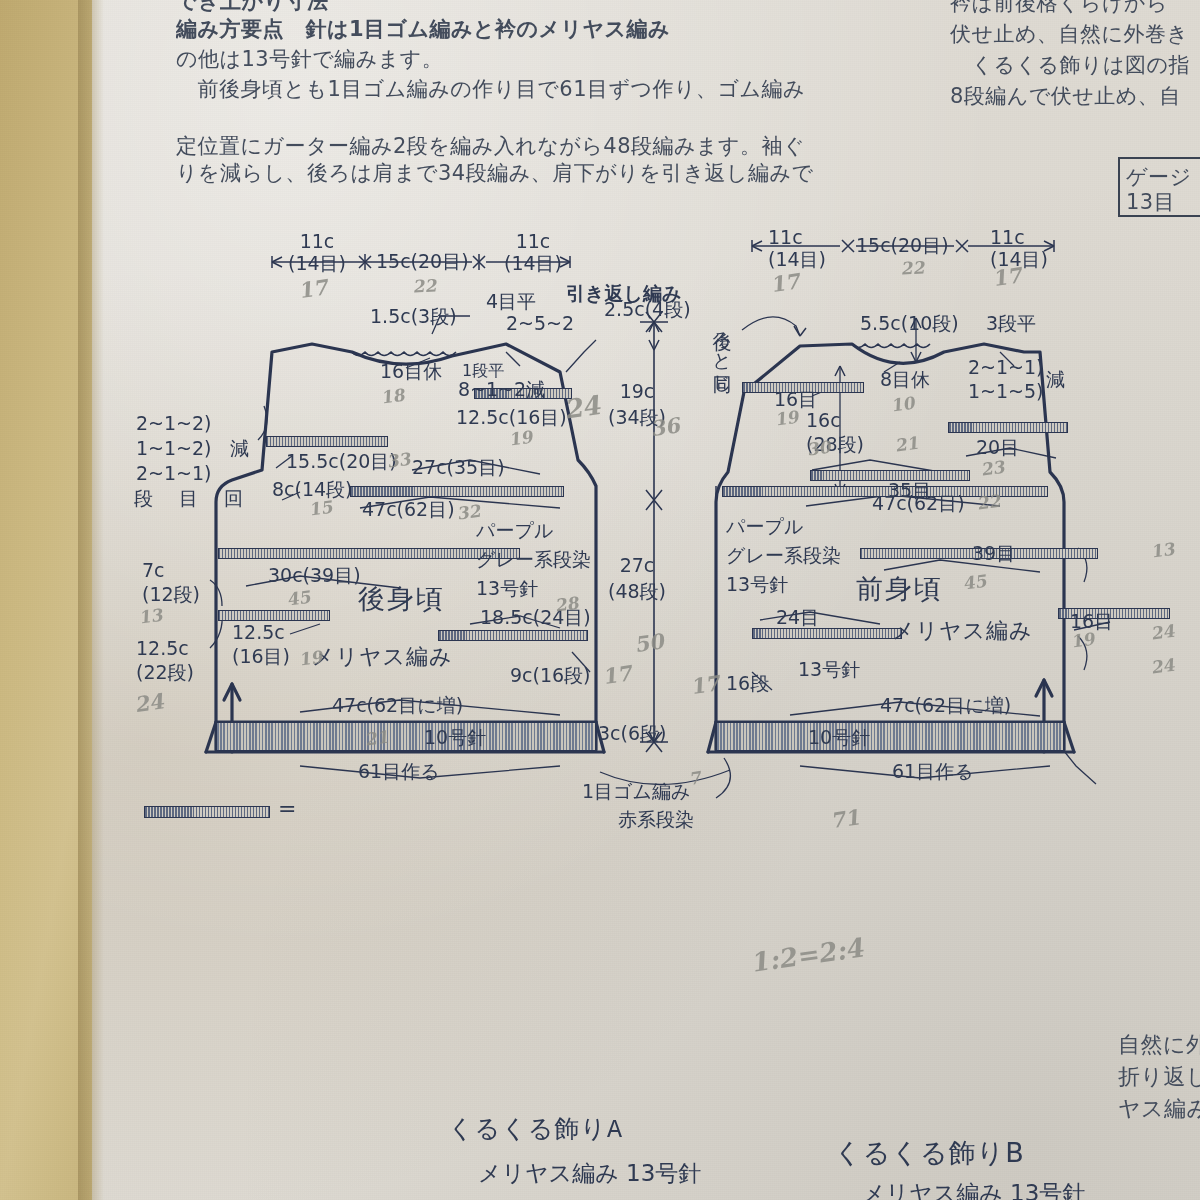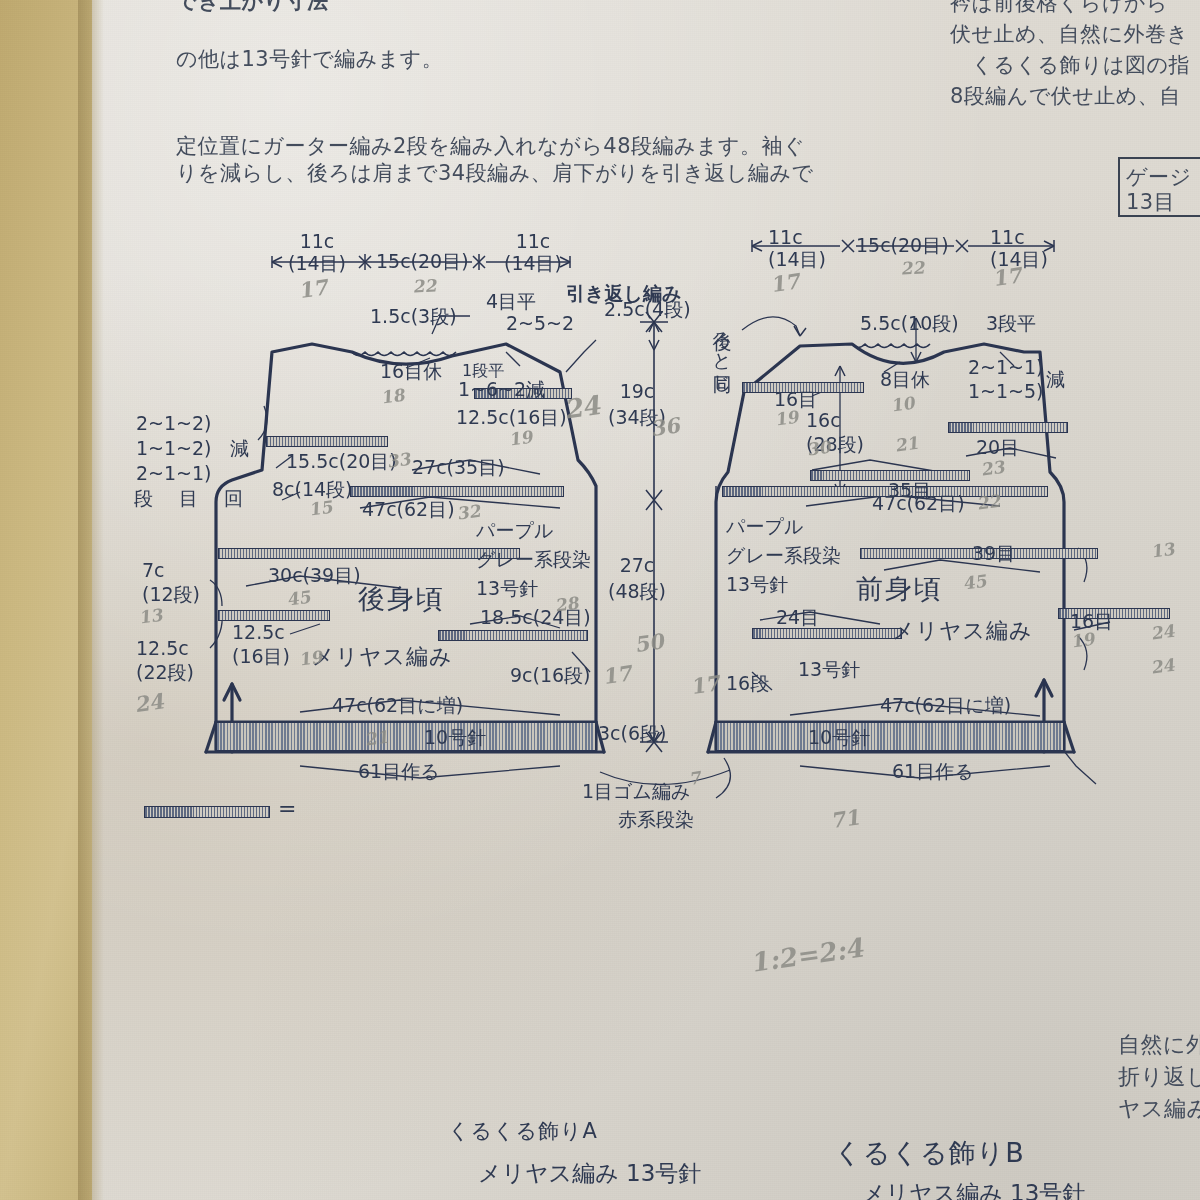--- a/index.html
+++ b/index.html
@@ -100,21 +100,23 @@
 <body>
 
 <div id="page">
 
   <div class="desk"></div>
   <div class="paper"></div>
   <div class="desk-edge"></div>
   <div class="grain"></div>
 
   <div class="jp printed bodytext b clip-right" style="left:176px;top:-14px;width:700px;">でき上がり寸法</div>
+  <div class="jp printed bodytext b clip-right" style="left:176px;top:14px;width:700px;">編み方要点　針は1目ゴム編みと衿のメリヤス編み</div>
   <div class="jp printed bodytext clip-right" style="left:176px;top:44px;width:700px;">の他は13号針で編みます。</div>
+  <div class="jp printed bodytext clip-right" style="left:176px;top:74px;width:700px;">　前後身頃とも1目ゴム編みの作り目で61目ずつ作り、ゴム編み</div>
   <div class="jp printed bodytext clip-right" style="left:176px;top:131px;width:700px;">定位置にガーター編み2段を編み入れながら48段編みます。袖ぐ</div>
   <div class="jp printed bodytext clip-right" style="left:176px;top:158px;width:700px;">りを減らし、後ろは肩まで34段編み、肩下がりを引き返し編みで</div>
 
   <div class="jp printed bodytext clip-right" style="left:950px;top:-12px;width:250px;">衿は前後格くらけから</div>
   <div class="jp printed bodytext clip-right" style="left:950px;top:19px;width:250px;">伏せ止め、自然に外巻き</div>
   <div class="jp printed bodytext clip-right" style="left:950px;top:50px;width:250px;">　くるくる飾りは図の指</div>
   <div class="jp printed bodytext clip-right" style="left:950px;top:81px;width:250px;">8段編んで伏せ止め、自</div>
 
   <div class="gauge-box" style="left:1118px;top:157px;width:110px;height:56px;"></div>
   <div class="jp printed clip-right" style="left:1126px;top:163px;font-size:21px;width:90px;">ゲージ</div>
@@ -269,21 +271,21 @@
 
   <div class="lbl" style="left:288px;top:230px;text-align:center;">11c
 (14目)</div>
   <div class="lbl" style="left:376px;top:250px;">15c(20目)</div>
   <div class="lbl" style="left:504px;top:230px;text-align:center;">11c
 (14目)</div>
 
   <div class="lbl" style="left:370px;top:305px;">1.5c(3段)</div>
   <div class="lbl" style="left:380px;top:360px;">16目休</div>
   <div class="lbl sm" style="left:462px;top:360px;">1段平</div>
-  <div class="lbl" style="left:458px;top:378px;">1~6~2減</div>
+  <div class="lbl" style="left:458px;top:378px;">8~1~2減</div>
   <div class="lbl" style="left:456px;top:406px;">12.5c(16目)</div>
   <div class="lbl" style="left:486px;top:290px;">4目平</div>
   <div class="lbl" style="left:506px;top:312px;">2~5~2</div>
   <div class="lbl" style="left:566px;top:282px;font-weight:bold;">引き返し編み</div>
 
   <div class="lbl" style="left:136px;top:412px;">2~1~2)</div>
   <div class="lbl" style="left:136px;top:437px;">1~1~2)</div>
   <div class="lbl" style="left:136px;top:462px;">2~1~1)</div>
   <div class="lbl" style="left:230px;top:437px;">減</div>
   <div class="lbl" style="left:134px;top:487px;letter-spacing:10px;">段 目 回</div>
@@ -351,21 +353,21 @@
 (34段)</div>
   <div class="lbl" style="left:608px;top:552px;line-height:26px;text-align:center;">27c
 (48段)</div>
   <div class="lbl" style="left:598px;top:722px;">3c(6段)</div>
   <div class="lbl" style="left:582px;top:780px;">1目ゴム編み</div>
   <div class="lbl" style="left:618px;top:808px;">赤系段染</div>
 
   <div class="legendbar" style="left:144px;top:806px;width:124px;"></div>
   <div class="lbl" style="left:278px;top:798px;font-size:22px;">=</div>
 
-  <div class="lbl" style="left:448px;top:1120px;font-size:21px;letter-spacing:1px;">くるくる飾りA</div>
+  <div class="lbl" style="left:448px;top:1120px;font-size:25px;letter-spacing:1px;font-family:Liberation Mono, monospace;">くるくる飾りA</div>
   <div class="lbl" style="left:478px;top:1162px;font-size:23px;">メリヤス編み 13号針</div>
   <div class="lbl" style="left:834px;top:1142px;font-size:27px;letter-spacing:1px;">くるくる飾りB</div>
   <div class="lbl" style="left:862px;top:1182px;font-size:23px;">メリヤス編み 13号針</div>
 
   <div class="jp printed clip-right" style="left:1118px;top:1030px;font-size:22px;width:90px;">自然に外</div>
   <div class="jp printed clip-right" style="left:1118px;top:1062px;font-size:22px;width:90px;">折り返し</div>
   <div class="jp printed clip-right" style="left:1118px;top:1094px;font-size:22px;width:90px;">ヤス編み</div>
 
   <div class="pen" style="left:300px;top:276px;">17</div>
   <div class="pen sm flat" style="left:414px;top:276px;">22</div>

